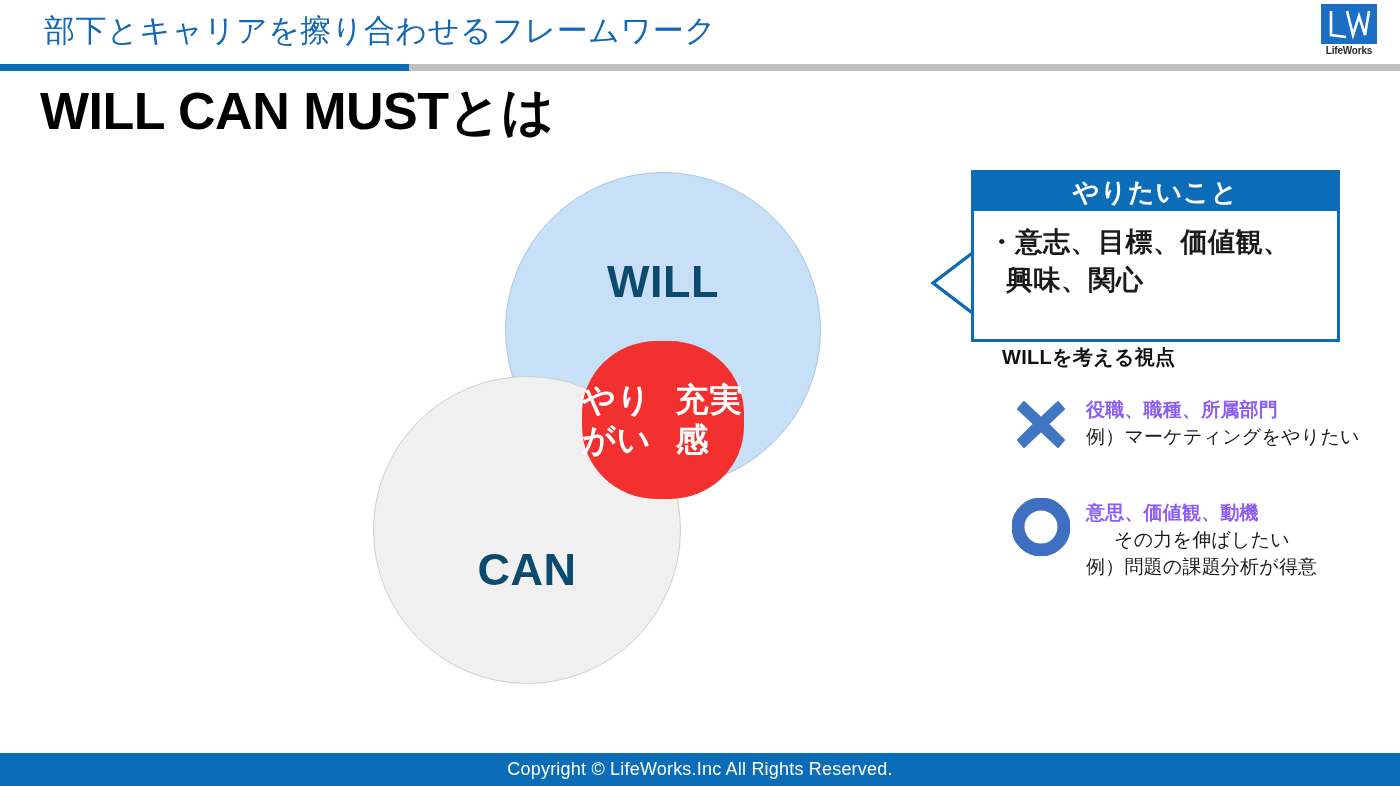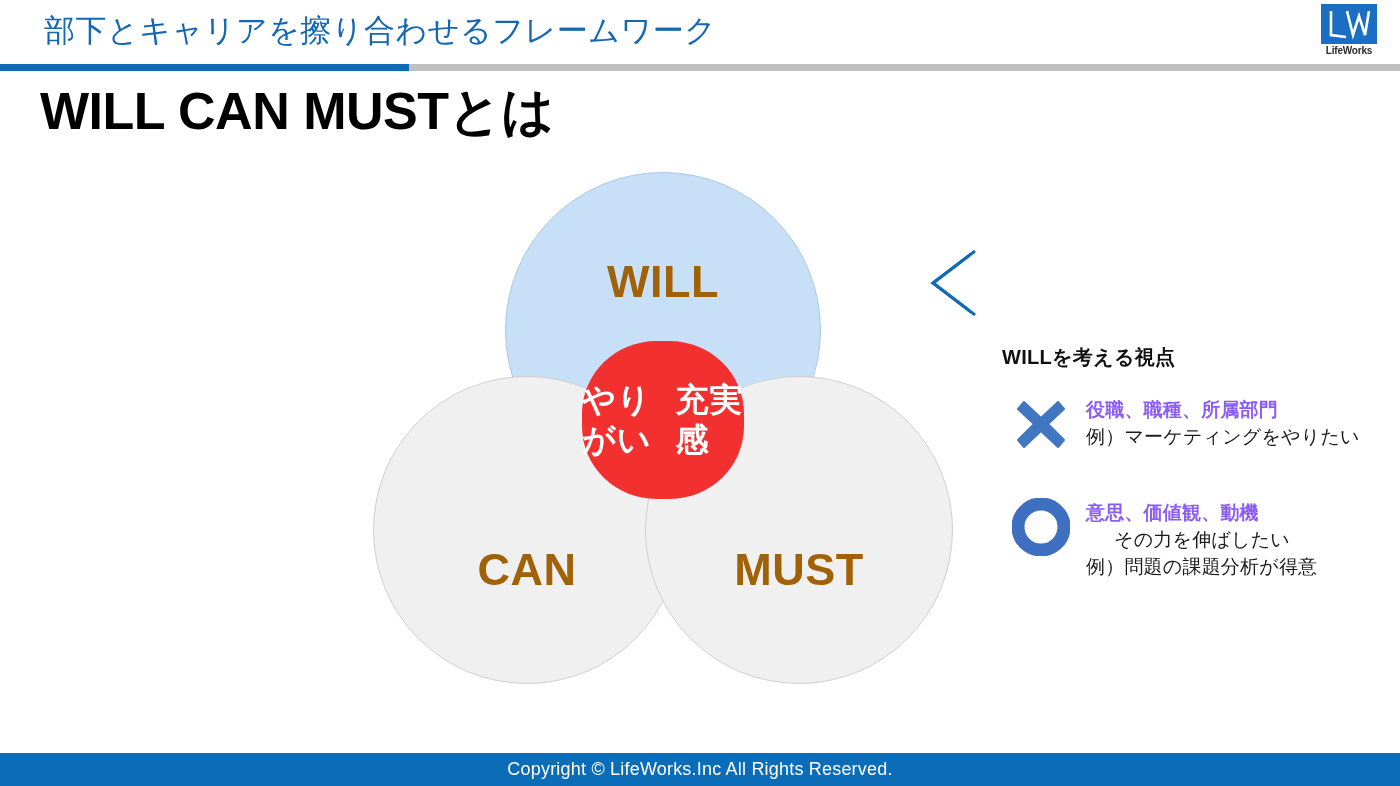--- a/index.html
+++ b/index.html
@@ -121,21 +121,21 @@
     left: 285px;
     top: 216px;
     width: 308px;
     height: 308px;
     background: #f0f0f0;
     border: 1px solid #cfcfcf;
   }
   .venn-label {
     font-size: 45px;
     font-weight: 700;
-    color: #a16207;
+    color: #0c4a6e;
     letter-spacing: 0.5px;
     text-align: right;
   }
   .c-will .venn-label { transform: translateY(-48px); }
   .c-can  .venn-label { transform: translateY(40px); }
   .c-must .venn-label { transform: translateY(40px); }
 
   .core {
     position: absolute;
     left: 222px;
@@ -281,35 +281,39 @@
 
   <div class="slide-title">WILL CAN MUSTとは</div>
 
   <div class="venn">
     <div class="circle c-will">
       <span class="venn-label">WILL</span>
     </div>
     <div class="circle c-can">
       <span class="venn-label">CAN</span>
     </div>
-    <div class="circle c-must">
-      <span class="venn-label">MUST</span>
-    </div>
     <div class="core">
       <span>やりがい</span>
       <span>充実感</span>
     </div>
   </div>
 
   <div class="callout">
     <svg class="callout-tail" viewBox="0 0 46 66">
       <path d="M45 1 L3 33 L45 65" fill="#ffffff" stroke="#0f6cb5" stroke-width="3"></path>
       <rect x="40" y="0" width="8" height="66" fill="#ffffff"></rect>
       <path d="M45 1 L3 33 L45 65" fill="none" stroke="#0f6cb5" stroke-width="3"></path>
     </svg>
+    <div class="callout-box">
+      <div class="callout-head">やりたいこと</div>
+      <div class="callout-body">
+        <div>・意志、目標、価値観、</div>
+        <div style="padding-left:18px">興味、関心</div>
+      </div>
+    </div>
   </div>
 
   <div class="sub-head">WILLを考える視点</div>
 
   <div class="point point-x">
     <svg class="point-icon" viewBox="0 0 58 58">
       <path d="M12 7 L29 23 L46 7 L52 14 L36 29 L52 45 L46 52 L29 36 L12 52 L6 45 L22 29 L6 14 Z" fill="#4077c0" stroke="#4077c0" stroke-width="2" stroke-linejoin="round"></path>
     </svg>
     <div class="point-text">
       <div class="point-title">役職、職種、所属部門</div>

